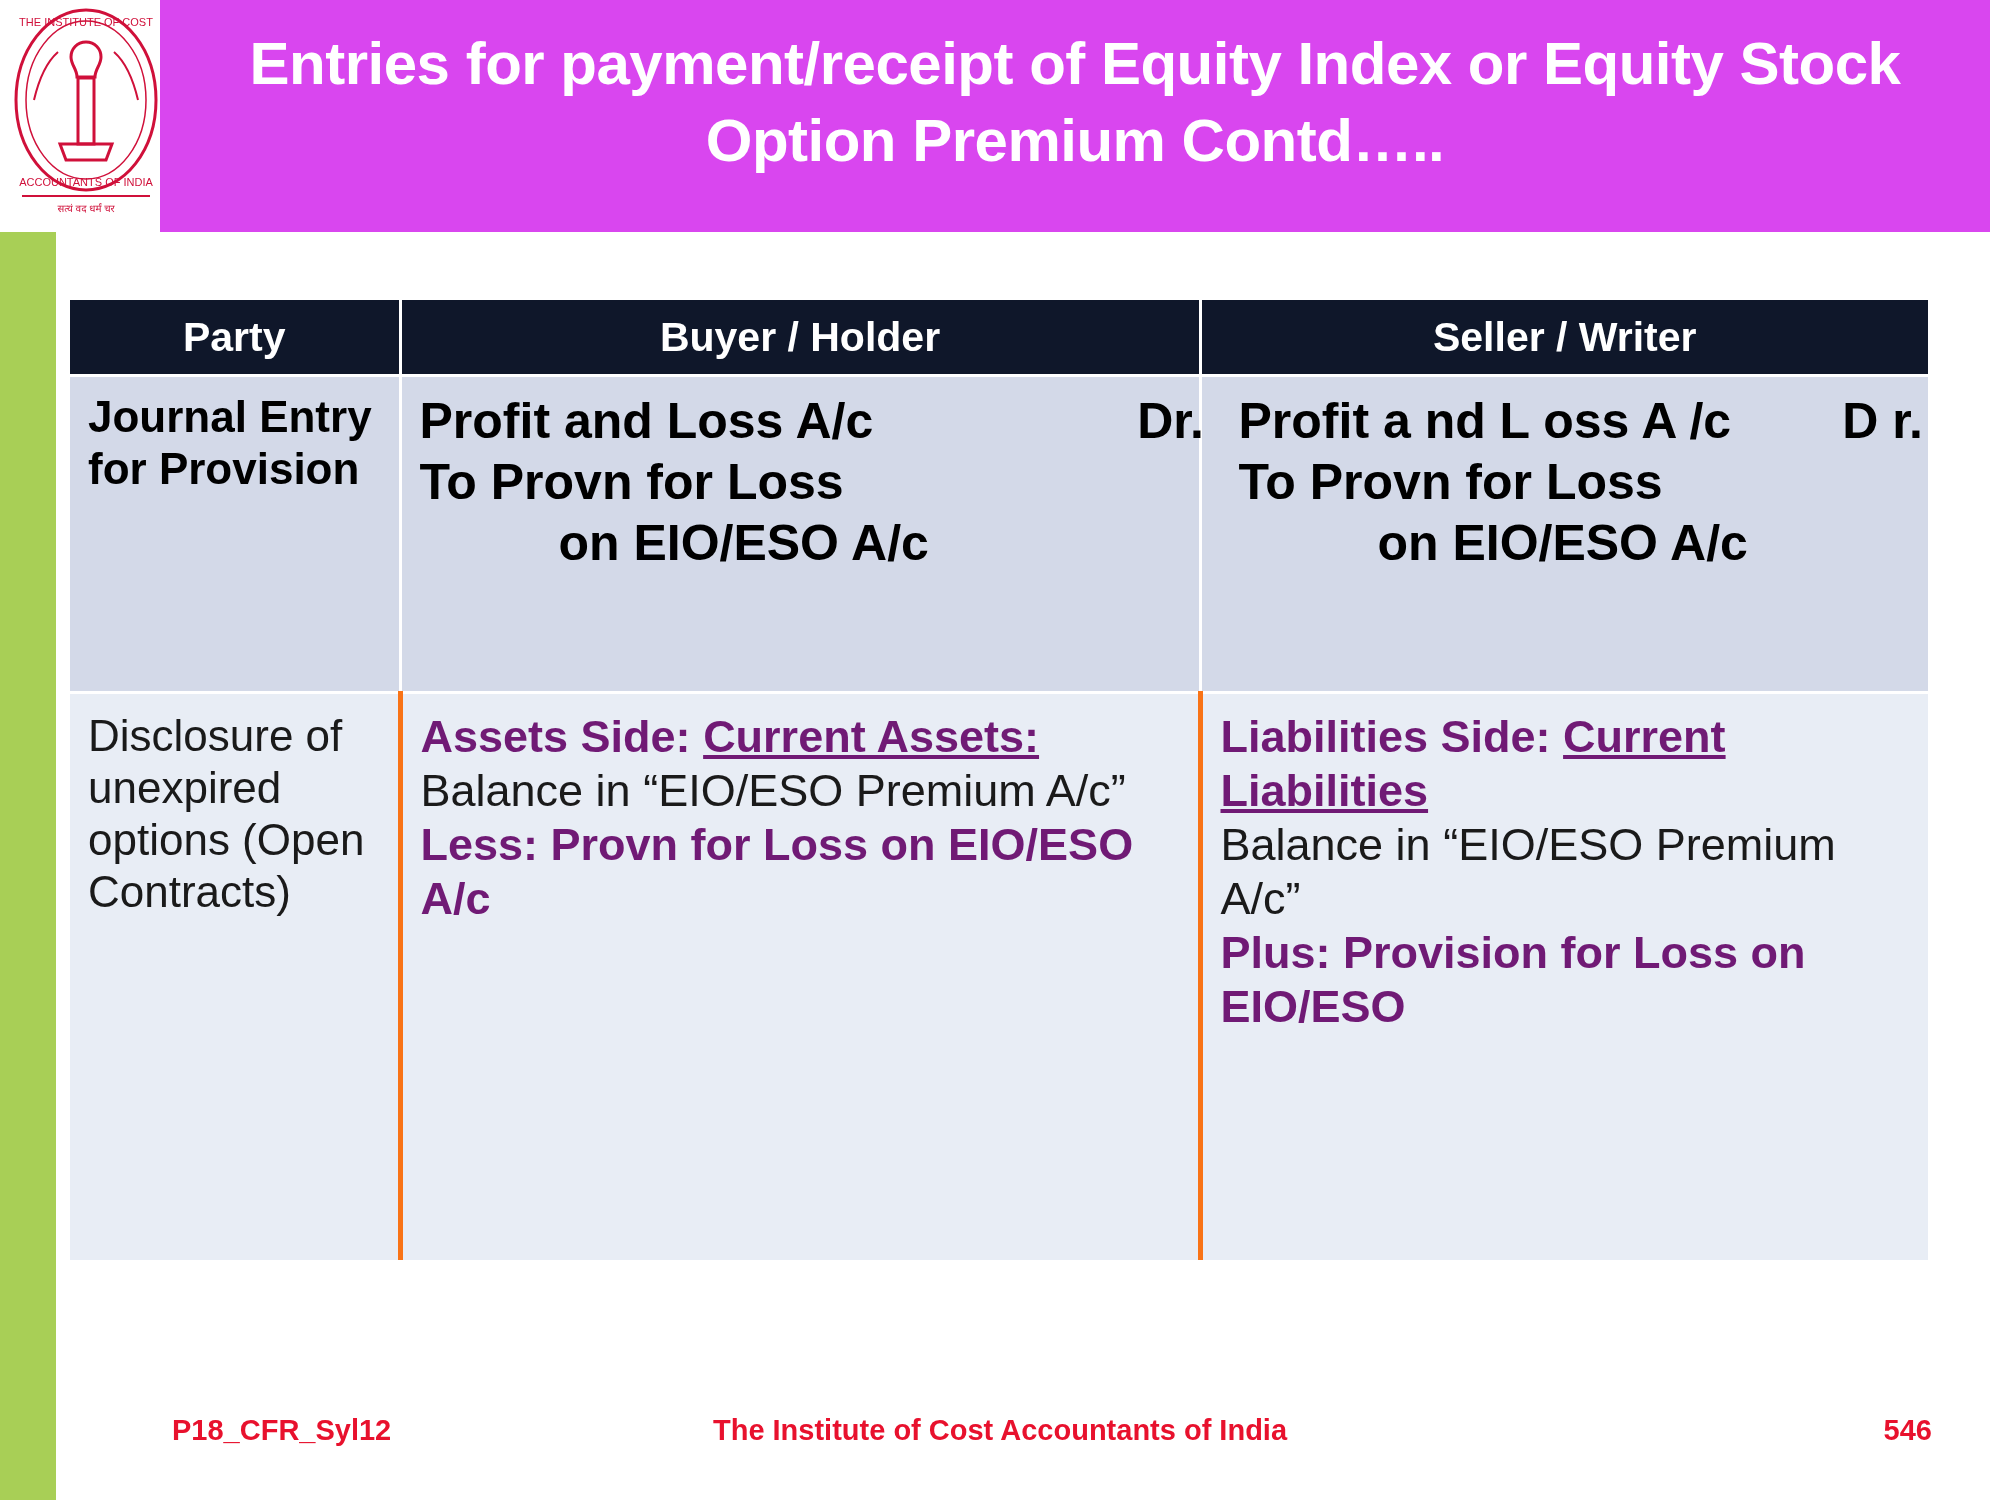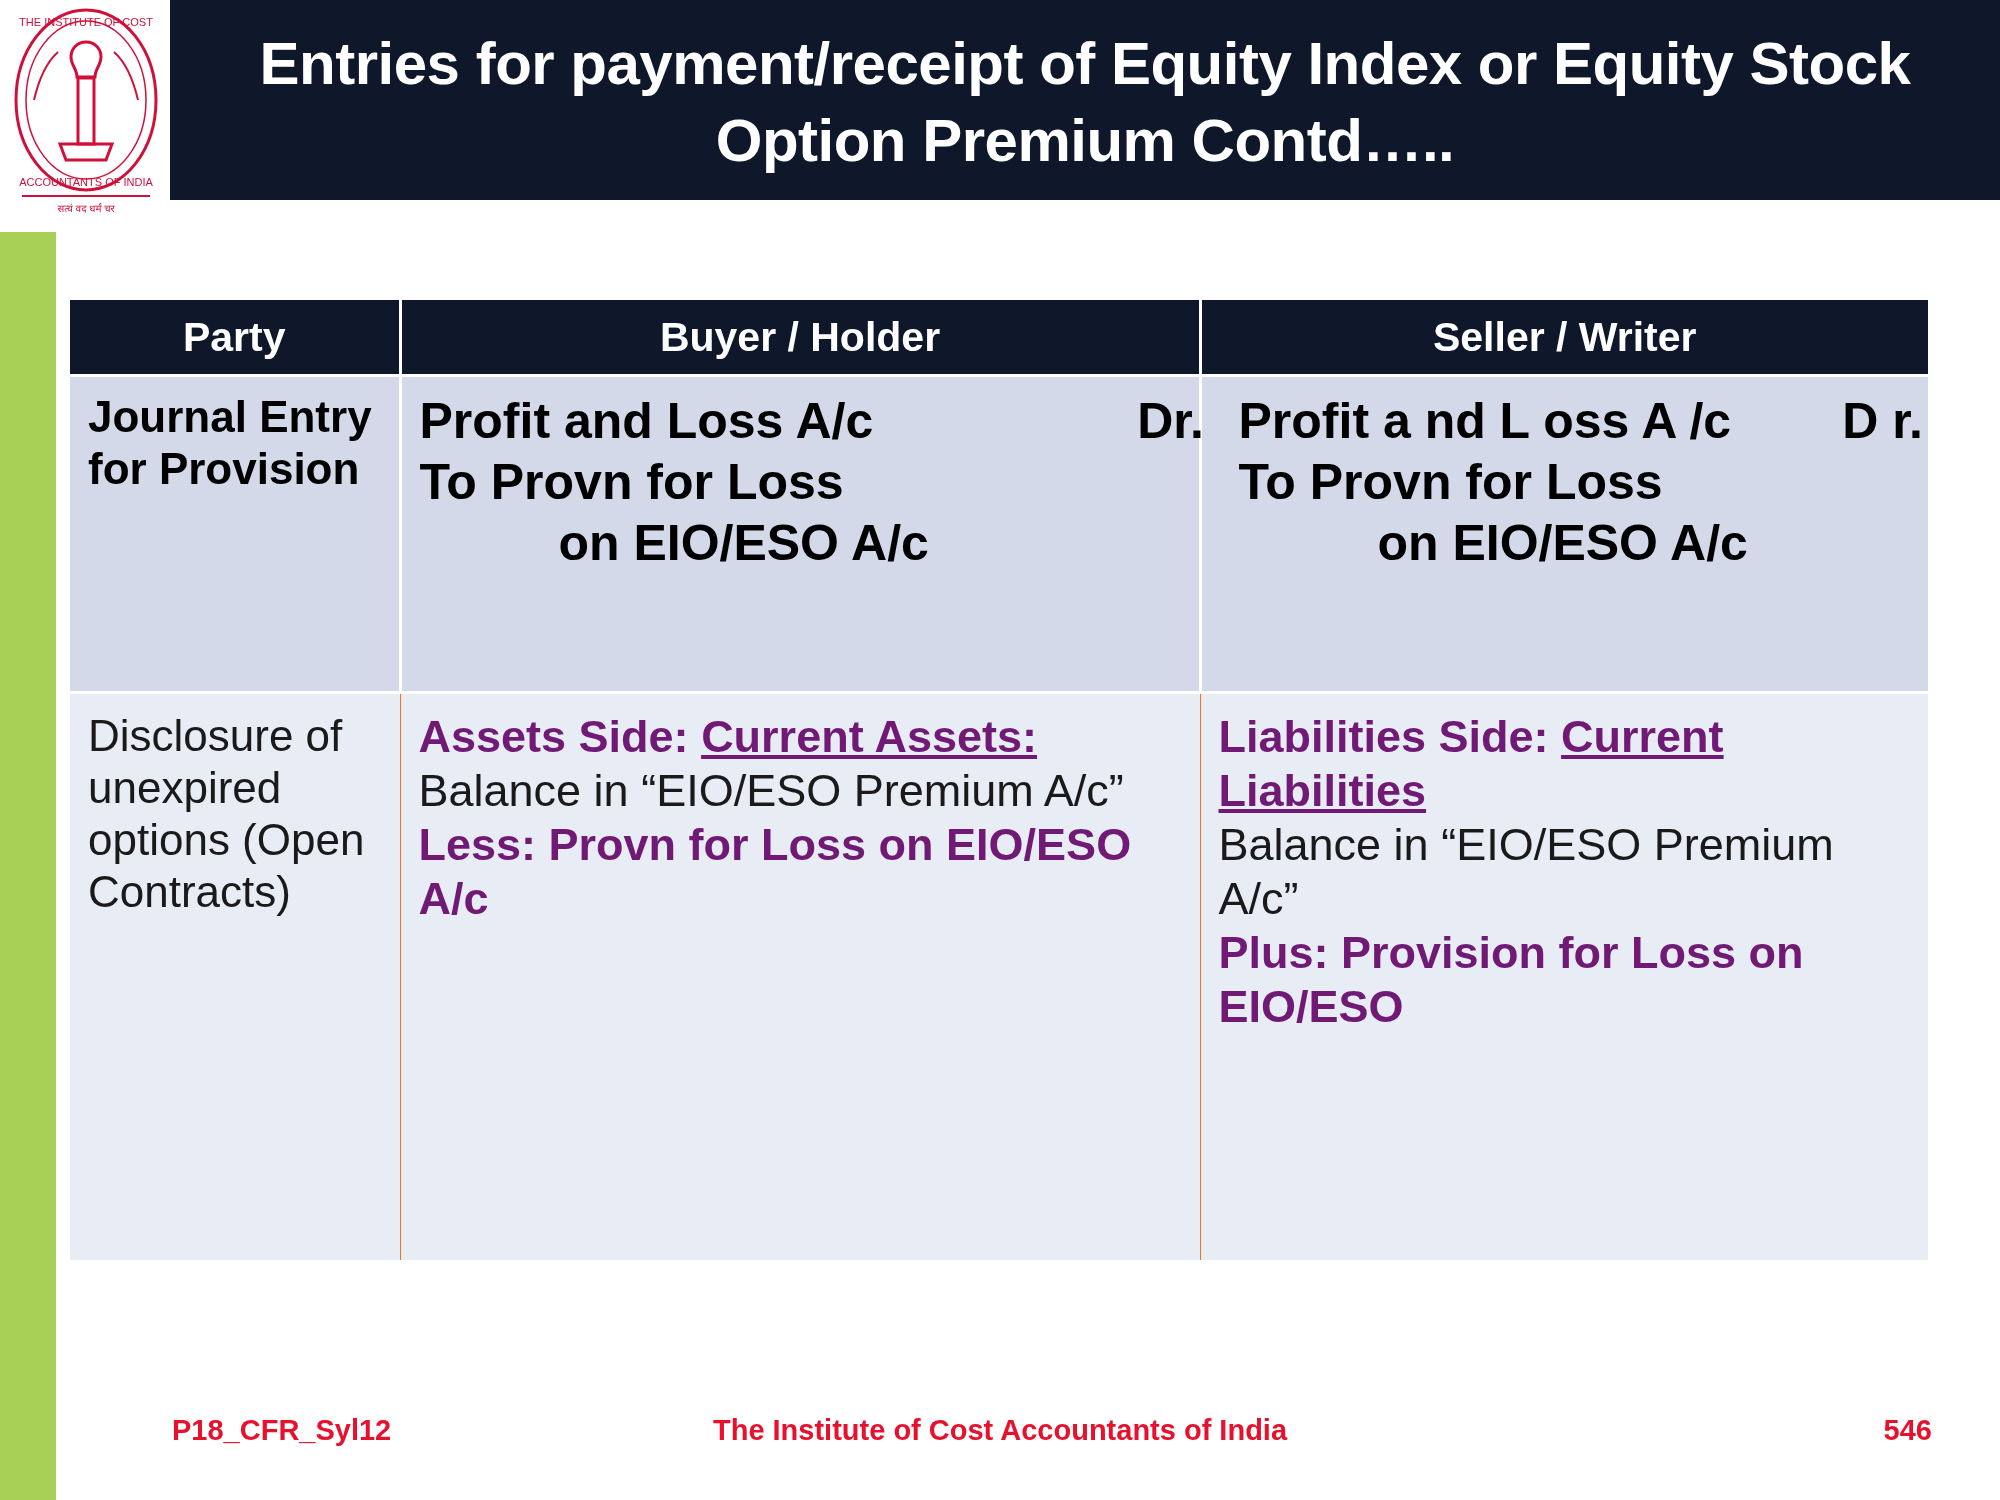--- a/index.html
+++ b/index.html
@@ -30,25 +30,25 @@
     left: 0;
     top: 232px;
     width: 56px;
     height: 1268px;
     background: #a8cf56;
   }
 
   
   .header-band {
     position: absolute;
-    left: 170px;
+    left: 160px;
     top: 0;
     width: 1830px;
-    height: 200px;
-    background: #0f172a;
+    height: 232px;
+    background: #d946ef;
   }
   .header-title {
     position: absolute;
     left: 0;
     top: 26px;
     width: 1830px;
     text-align: center;
     color: #ffffff;
     font-size: 60px;
     font-weight: bold;
@@ -98,21 +98,21 @@
     background: #d3d9e8;
     border-right: 3px solid #ffffff;
     border-top: 3px solid #ffffff;
     height: 290px;
     padding: 14px 18px 10px 18px;
   }
   .row1 td:last-child { border-right: none; padding-left: 37px; }
 
   .row2 td {
     background: #e8edf5;
-    border-right: 1px solid #f97316;
+    border-right: 5px solid #f97316;
     border-top: 3px solid #ffffff;
     height: 540px;
     padding: 16px 18px 10px 18px;
   }
   .row2 td:last-child { border-right: none; }
 
   .lbl-bold {
     font-size: 44px;
     font-weight: bold;
     color: #000000;

